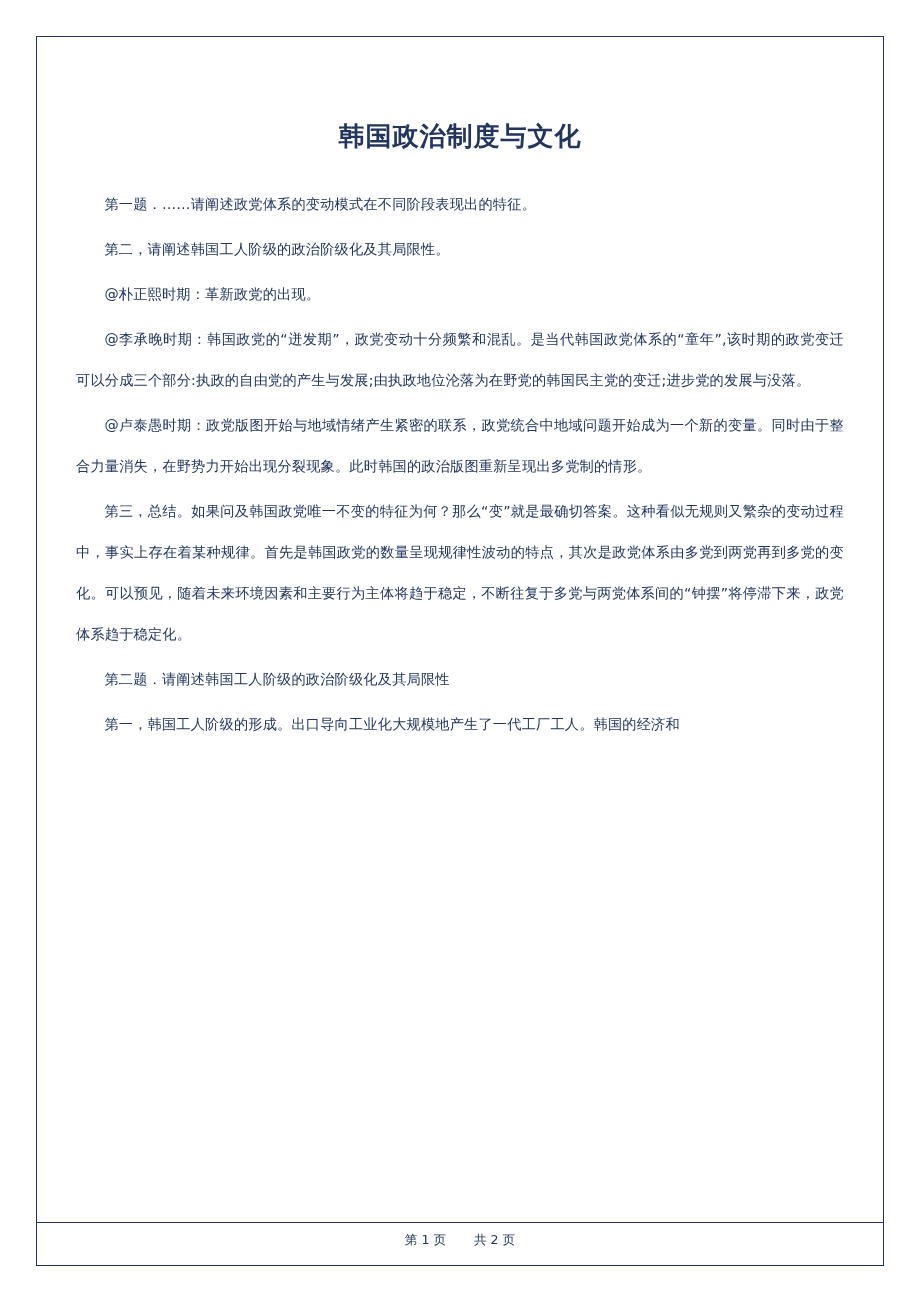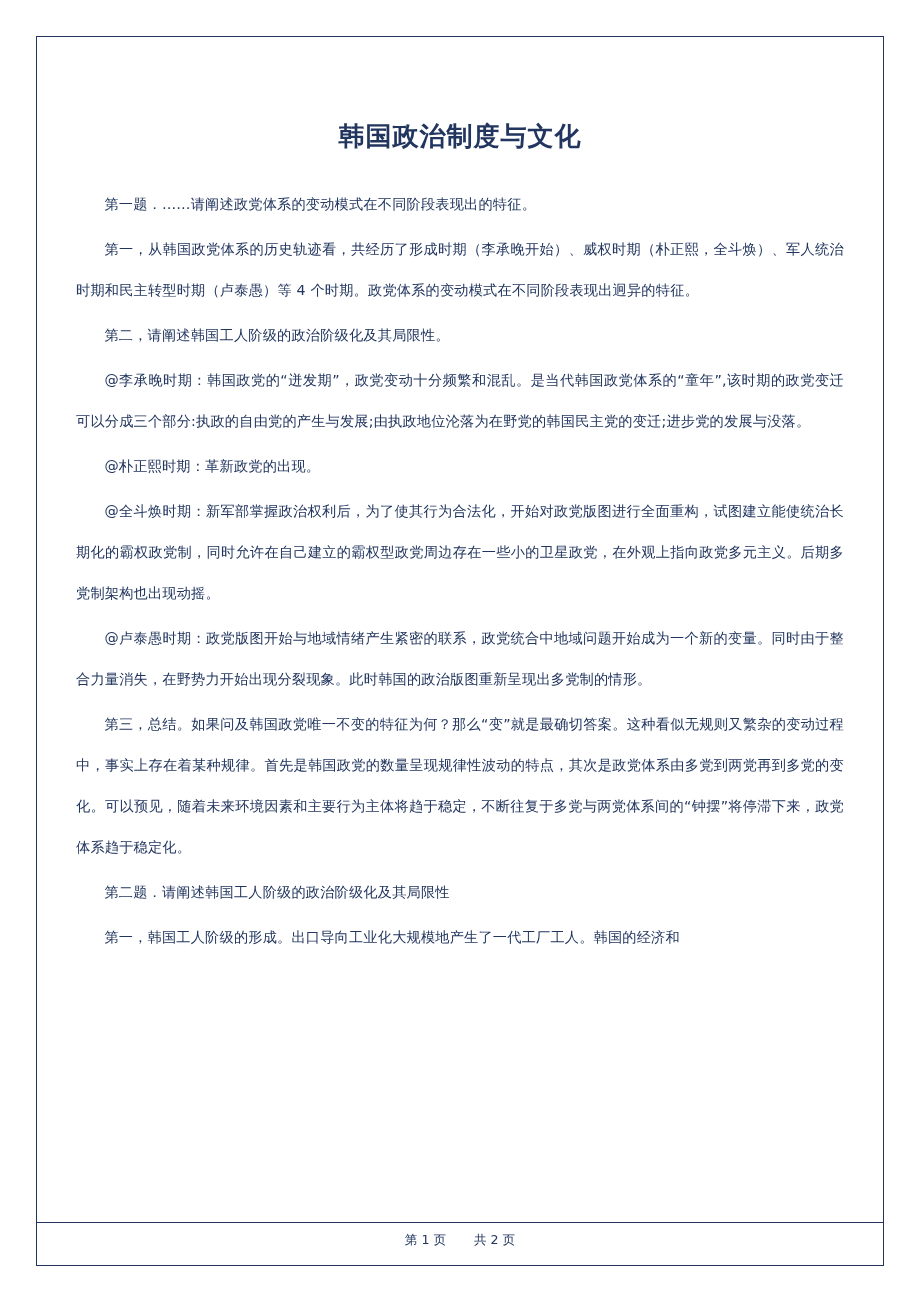--- a/index.html
+++ b/index.html
@@ -98,25 +98,23 @@
 <div class="page">
 
   <div class="page-border"></div>
 
   <div class="content">
 
     <h1 class="doc-title">韩国政治制度与文化</h1>
 
     <div class="para-block">
       <p class="body-text">第一题．……请阐述政党体系的变动模式在不同阶段表现出的特征。</p>
-      <p class="body-text">第一，从韩国政党体系的历史轨迹看，共经历了形成时期（李承晚开始）、威权时期（朴正熙，全斗焕）、军人统治时期和民主转型时期（卢泰愚）等 4 个时期。政党体系的变动模式在不同阶段表现出迥异的特征。</p>
       <p class="body-text">第二，请阐述韩国工人阶级的政治阶级化及其局限性。</p>
+      <p class="body-text">@朴正熙时期：革新政党的出现。</p>
       <p class="body-text">@李承晚时期：韩国政党的“迸发期”，政党变动十分频繁和混乱。是当代韩国政党体系的“童年”,该时期的政党变迁可以分成三个部分:执政的自由党的产生与发展;由执政地位沦落为在野党的韩国民主党的变迁;进步党的发展与没落。</p>
-      <p class="body-text">@朴正熙时期：革新政党的出现。</p>
-      <p class="body-text">@全斗焕时期：新军部掌握政治权利后，为了使其行为合法化，开始对政党版图进行全面重构，试图建立能使统治长期化的霸权政党制，同时允许在自己建立的霸权型政党周边存在一些小的卫星政党，在外观上指向政党多元主义。后期多党制架构也出现动摇。</p>
       <p class="body-text">@卢泰愚时期：政党版图开始与地域情绪产生紧密的联系，政党统合中地域问题开始成为一个新的变量。同时由于整合力量消失，在野势力开始出现分裂现象。此时韩国的政治版图重新呈现出多党制的情形。</p>
       <p class="body-text">第三，总结。如果问及韩国政党唯一不变的特征为何？那么“变”就是最确切答案。这种看似无规则又繁杂的变动过程中，事实上存在着某种规律。首先是韩国政党的数量呈现规律性波动的特点，其次是政党体系由多党到两党再到多党的变化。可以预见，随着未来环境因素和主要行为主体将趋于稳定，不断往复于多党与两党体系间的“钟摆”将停滞下来，政党体系趋于稳定化。</p>
       <p class="body-text">第二题．请阐述韩国工人阶级的政治阶级化及其局限性</p>
       <p class="body-text">第一，韩国工人阶级的形成。出口导向工业化大规模地产生了一代工厂工人。韩国的经济和</p>
     </div>
 
   </div>
 
   <div class="footer">
     <div class="footer-rule"></div>

